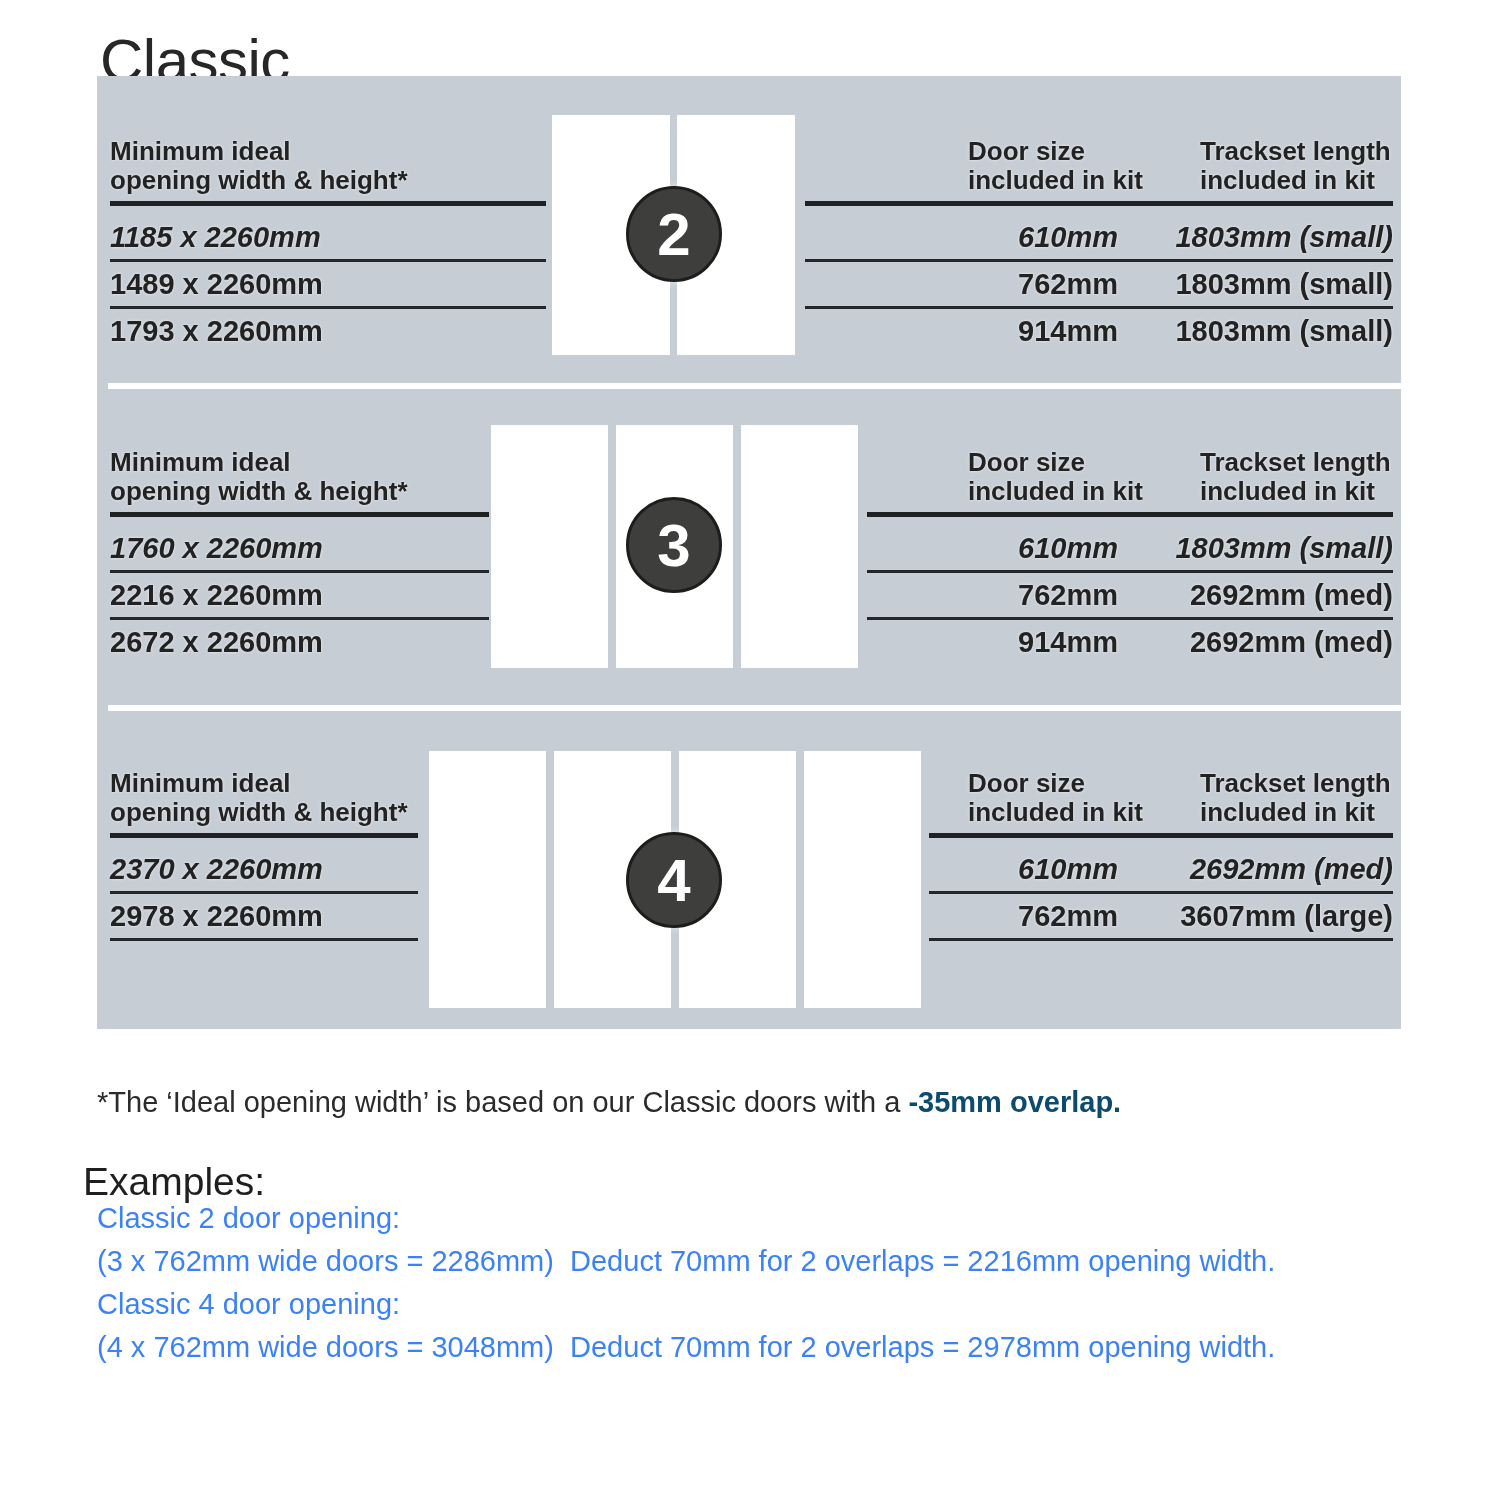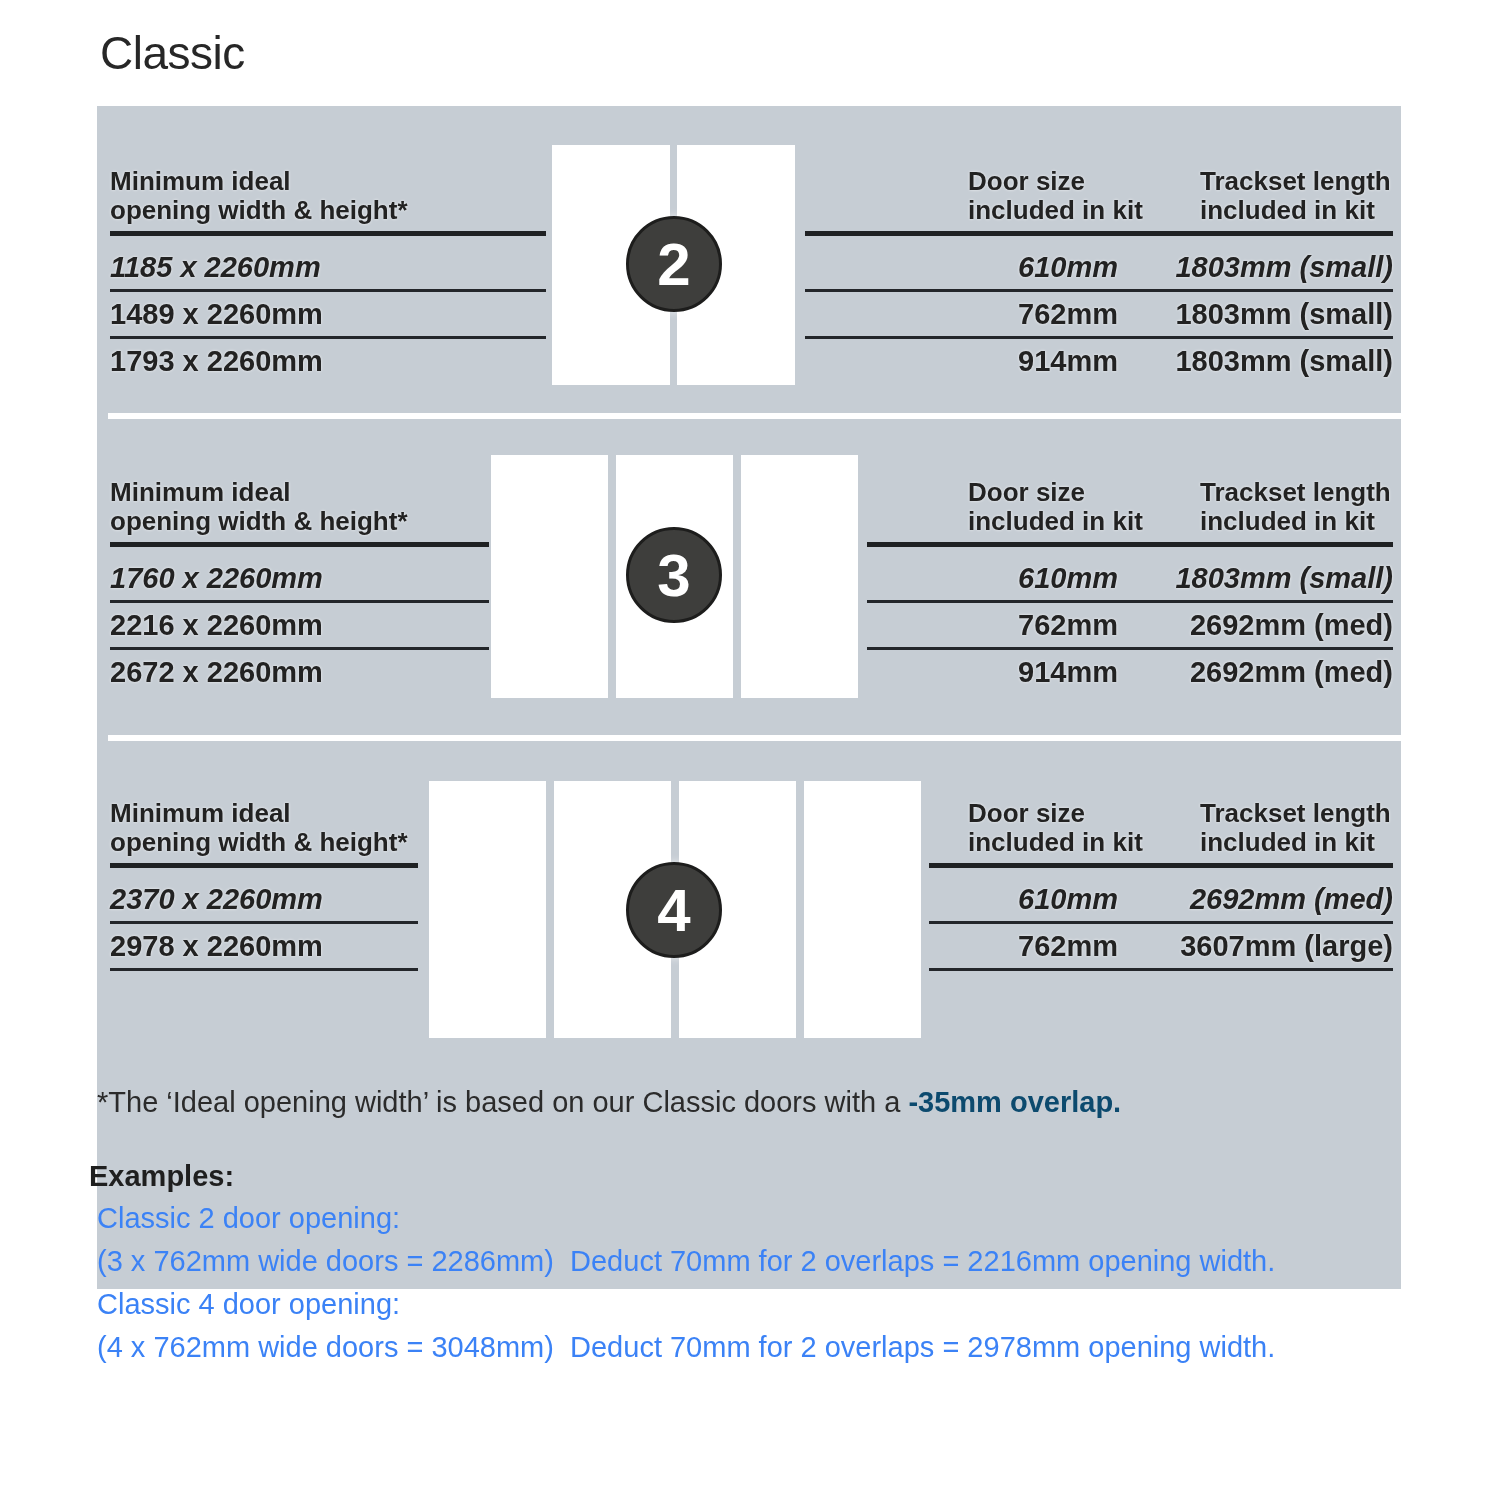--- a/index.html
+++ b/index.html
@@ -4,25 +4,25 @@
 <style>
   html,body{margin:0;padding:0;}
   body{
     width:1500px;height:1500px;position:relative;background:#ffffff;
     font-family:"Liberation Sans","DejaVu Sans",sans-serif;
     color:#242424;overflow:hidden;
   }
 
   .page-title{
     position:absolute;left:100px;top:26px;
-    font-size:46px;font-weight:400;color:#272727;letter-spacing:-0.5px;
+    font-size:60px;font-weight:400;color:#272727;letter-spacing:-0.5px;
   }
 
   .board{
-    position:absolute;left:97px;top:106px;width:1304px;height:1183px;
+    position:absolute;left:97px;top:76px;width:1304px;height:953px;
     background:#c6cdd4;
   }
   .panel{position:absolute;left:0;width:1304px;}
   .panel-1{top:3px;height:304px;}
   .panel-2{top:314px;height:315px;}
   .panel-3{top:635px;height:318px;}
   .panel-sep{position:absolute;left:11px;right:0;height:6px;background:#ffffff;}
   .sep-1{top:307px;}
   .sep-2{top:629px;}
 
@@ -73,21 +73,21 @@
     box-shadow:0 0 8px rgba(255,255,255,.6);
   }
   .panel-1 .badge,.panel-2 .badge{top:107px;}
   .panel-3 .badge{top:121px;}
 
   .footnote{
     position:absolute;left:97px;top:1086px;font-size:29px;color:#2b2b2b;white-space:pre-wrap;
   }
   .footnote b{font-weight:700;color:#0c4a6e;}
   .examples-heading{
-    position:absolute;left:89px;top:1160px;font-size:29px;font-weight:700;color:#1f1f1f;
+    position:absolute;left:83px;top:1160px;font-size:39px;font-weight:400;color:#1f1f1f;
   }
   .examples{
     position:absolute;left:97px;top:1197px;font-size:29px;color:#3b82f6;
   }
   .examples .ex-line{line-height:43px;white-space:pre-wrap;}
 </style>
 </head>
 <body>
 
 <div class="page-title">Classic</div>

